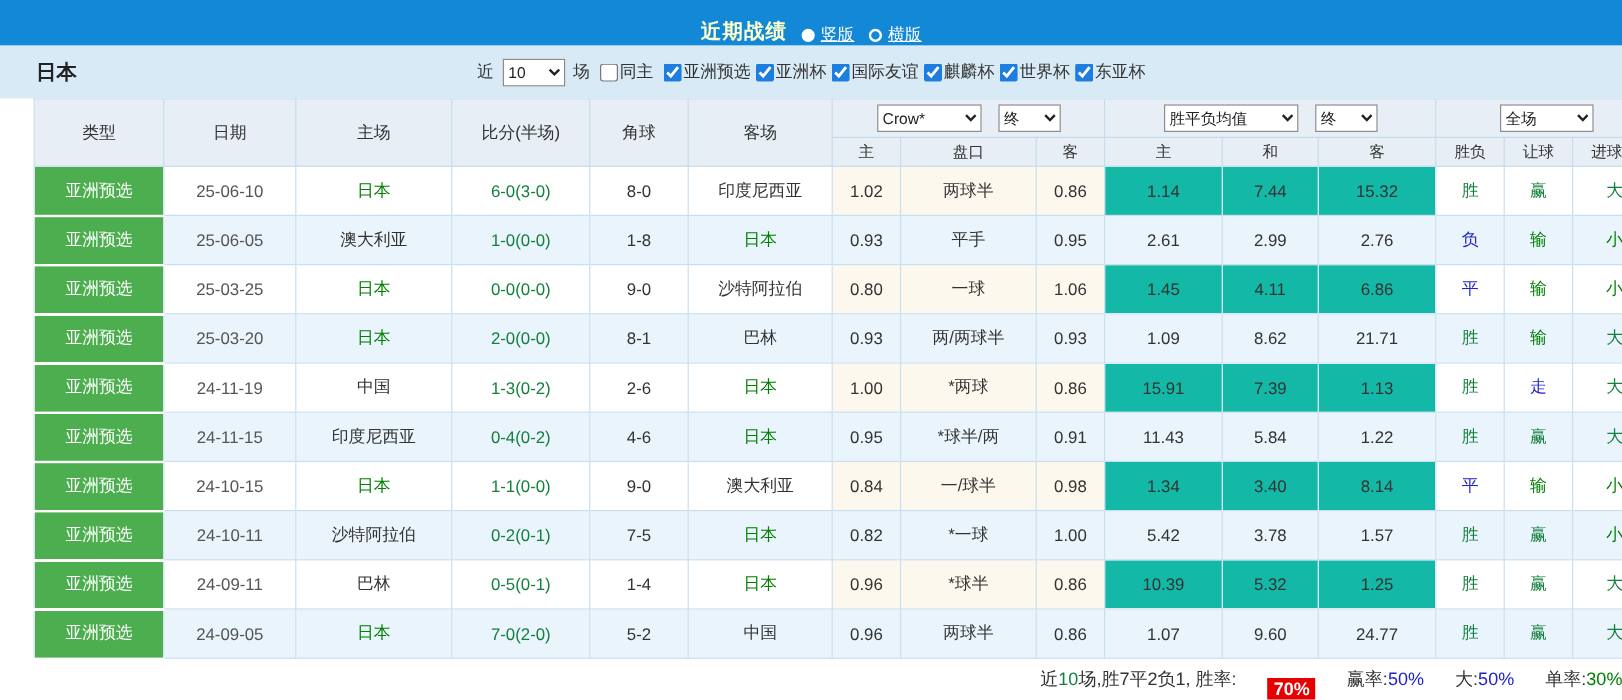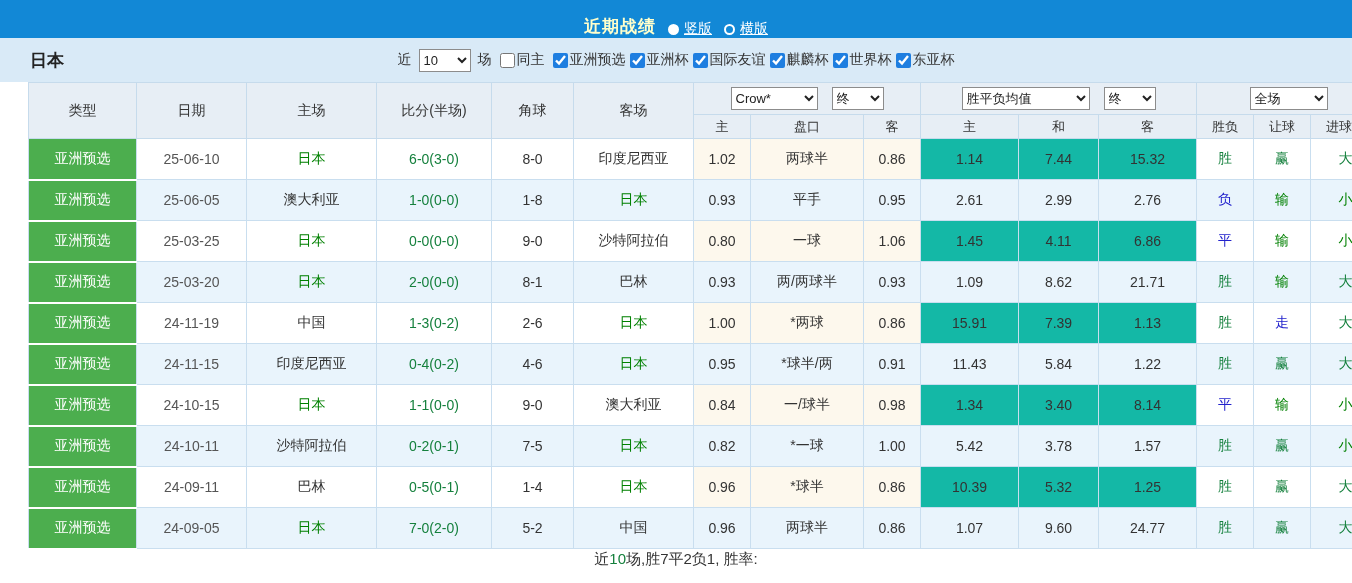--- a/index.html
+++ b/index.html
@@ -40,21 +40,21 @@
   table { width:1352px; border-collapse:collapse; table-layout:fixed;margin-left:28px; }
   thead th {
     background:#e7eef5; border:1px solid #c6dbec;
     font-weight:normal; color:#333; font-size:14px; text-align:center;
   }
   thead tr.hdr-top th { height:32px; }
   thead tr.hdr-sub th { height:24px; font-size:13px; }
   thead th.group-th select { margin:0 7px; }
   .sel-bookmaker { width:87px; }
   .sel-state { width:52px; }
-  .sel-europe { width:128px; }
+  .sel-europe { width:112px; }
   .sel-scope { width:78px; }
 
   tbody td {
     height:41px; border:1px solid #c9deef; text-align:center;
     font-size:14px; color:#333; background:#ffffff; overflow:hidden; white-space:nowrap;
   }
   tr.row-even td { background:#e9f4fc; }
   tr.row-odd td.asia { background:#fdf8ed; }
   tr.row-odd td.eu { background:#14b8a6; }
   td.type-cell {
@@ -62,22 +62,22 @@
     border-bottom:2px solid #ffffff; border-top:0; font-size:14px;
   }
   td.date-cell { color:#555; }
   .c-red { color:#15803d; }
   .c-blue { color:#2222cc; }
   .c-green { color:#008000; }
 
   
   .footer {
     height:34px; background:#ffffff;
-    display:flex; align-items:center; justify-content:space-between; gap:10px;
-    font-size:15px; color:#333;flex-direction:column;
+    display:flex; align-items:center; justify-content:flex-end; gap:26px;
+    font-size:15px; color:#333;
   }
   .rate-badge { background:#e60000; color:#ffffff; font-weight:bold; padding:1px 5px;margin-top:16px; }
 </style>
 </head>
 <body>
 
 <div class="top-bar">
   <span class="top-title">近期战绩</span>
   <span class="radio-group">
     <span class="radio-circle filled"></span>

